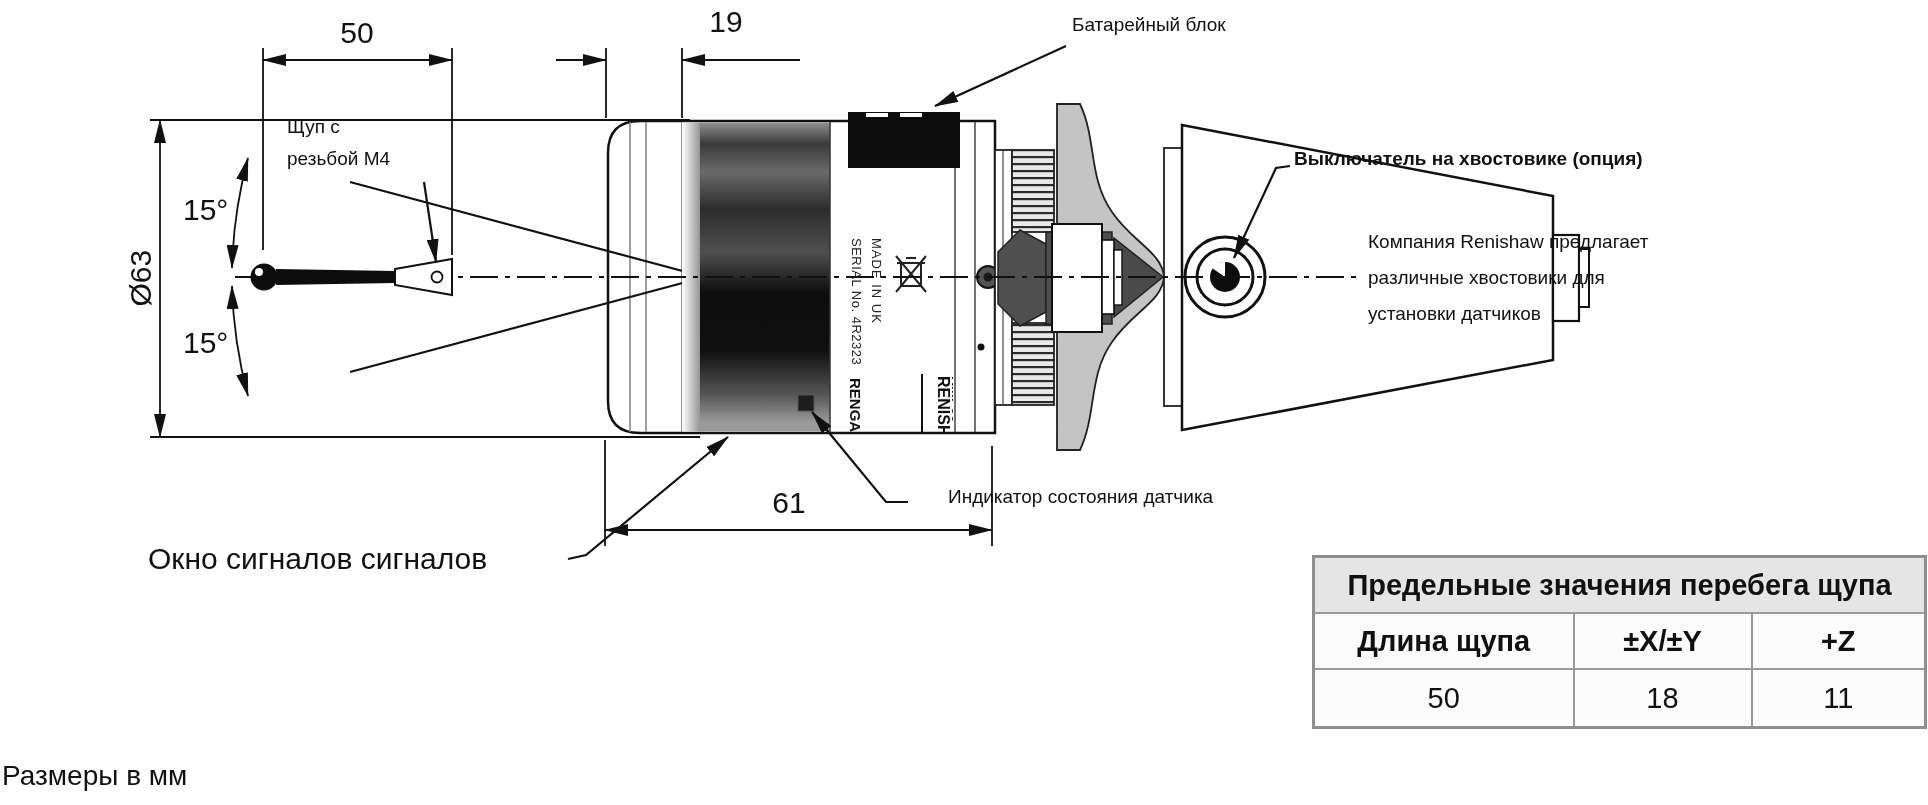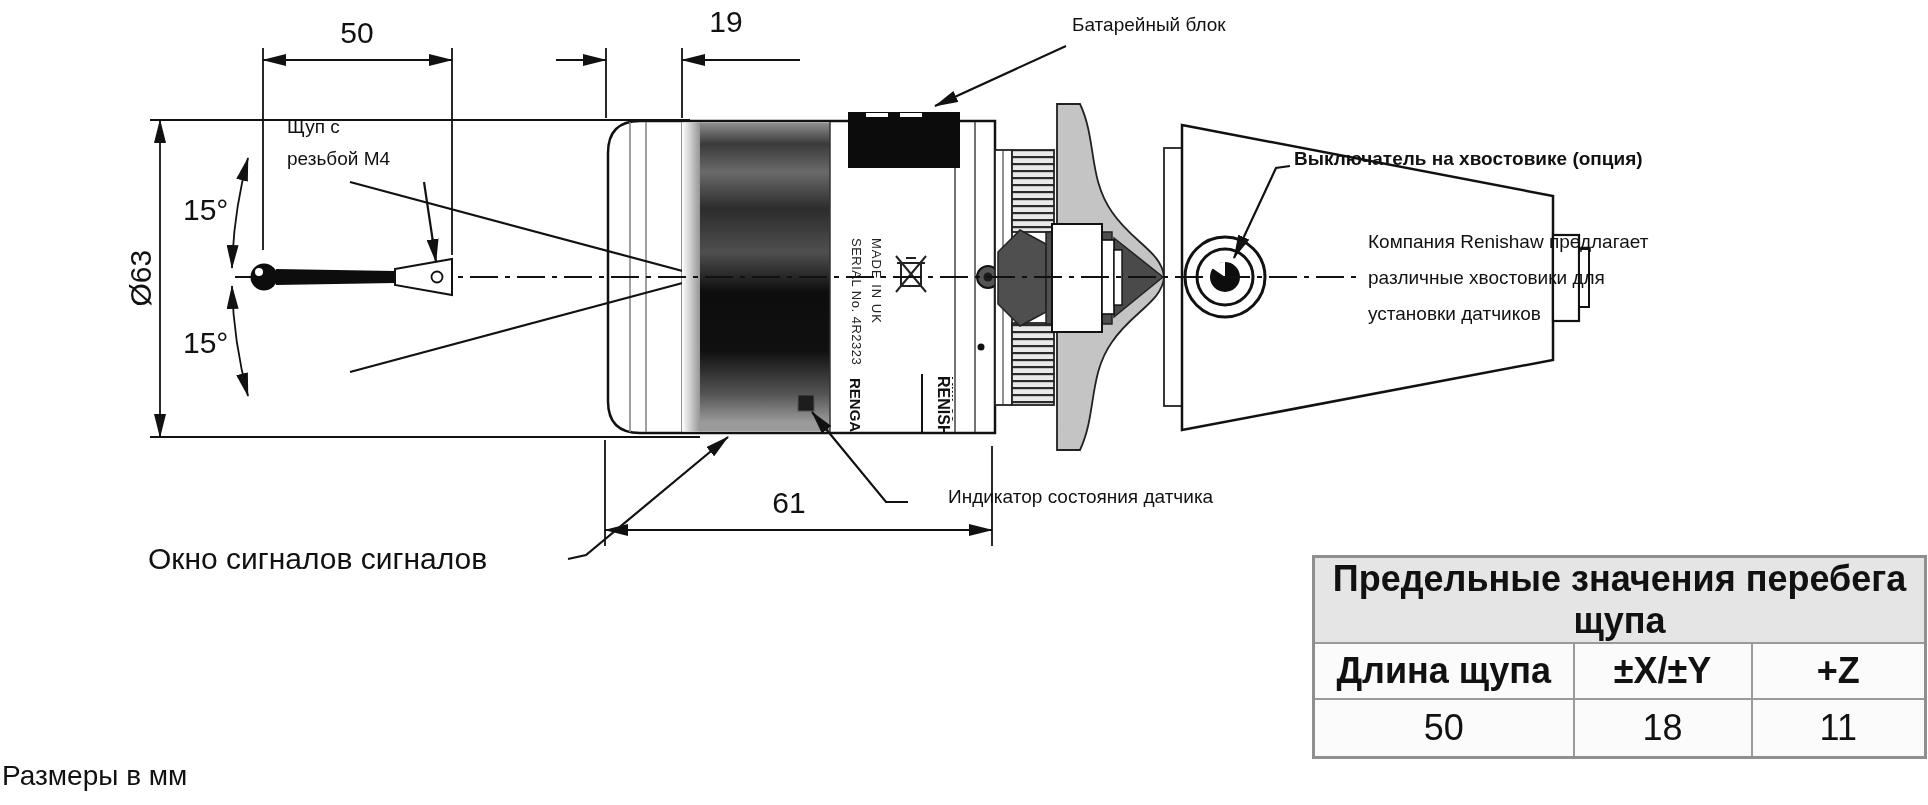--- a/index.html
+++ b/index.html
@@ -7,21 +7,21 @@
          font-family:"Liberation Sans","DejaVu Sans",sans-serif;color:#111;}
   #drawing{position:absolute;left:0;top:0;}
   .lbl{position:absolute;white-space:nowrap;font-size:19px;color:#111;line-height:1.15;}
   .dim{position:absolute;white-space:nowrap;font-size:30px;color:#111;transform:translateX(-50%);}
   .multiline{white-space:pre-line;line-height:36px;}
   .rot{transform:rotate(-90deg);transform-origin:center center;text-align:center;}
   
   #spec{position:absolute;left:1312px;top:555px;width:612px;border-collapse:collapse;
         border:3px solid #8f8f8f;background:#fbfbfb;table-layout:fixed;}
   #spec th,#spec td{border:2px solid #9a9a9a;text-align:center;vertical-align:middle;
-        font-size:36px;padding:0;}
+        font-size:29px;padding:0;}
   #spec .title-row th{background:#e5e5e5;height:54px;font-weight:bold;}
   #spec .head-row th{background:#fbfbfb;height:54px;font-weight:bold;}
   #spec td{height:56px;font-weight:normal;background:#fbfbfb;}
   #spec col.c1{width:260px;} #spec col.c2{width:178px;} #spec col.c3{width:174px;}
 </style>
 </head>
 <body>
 
 <div id="stage">
 

